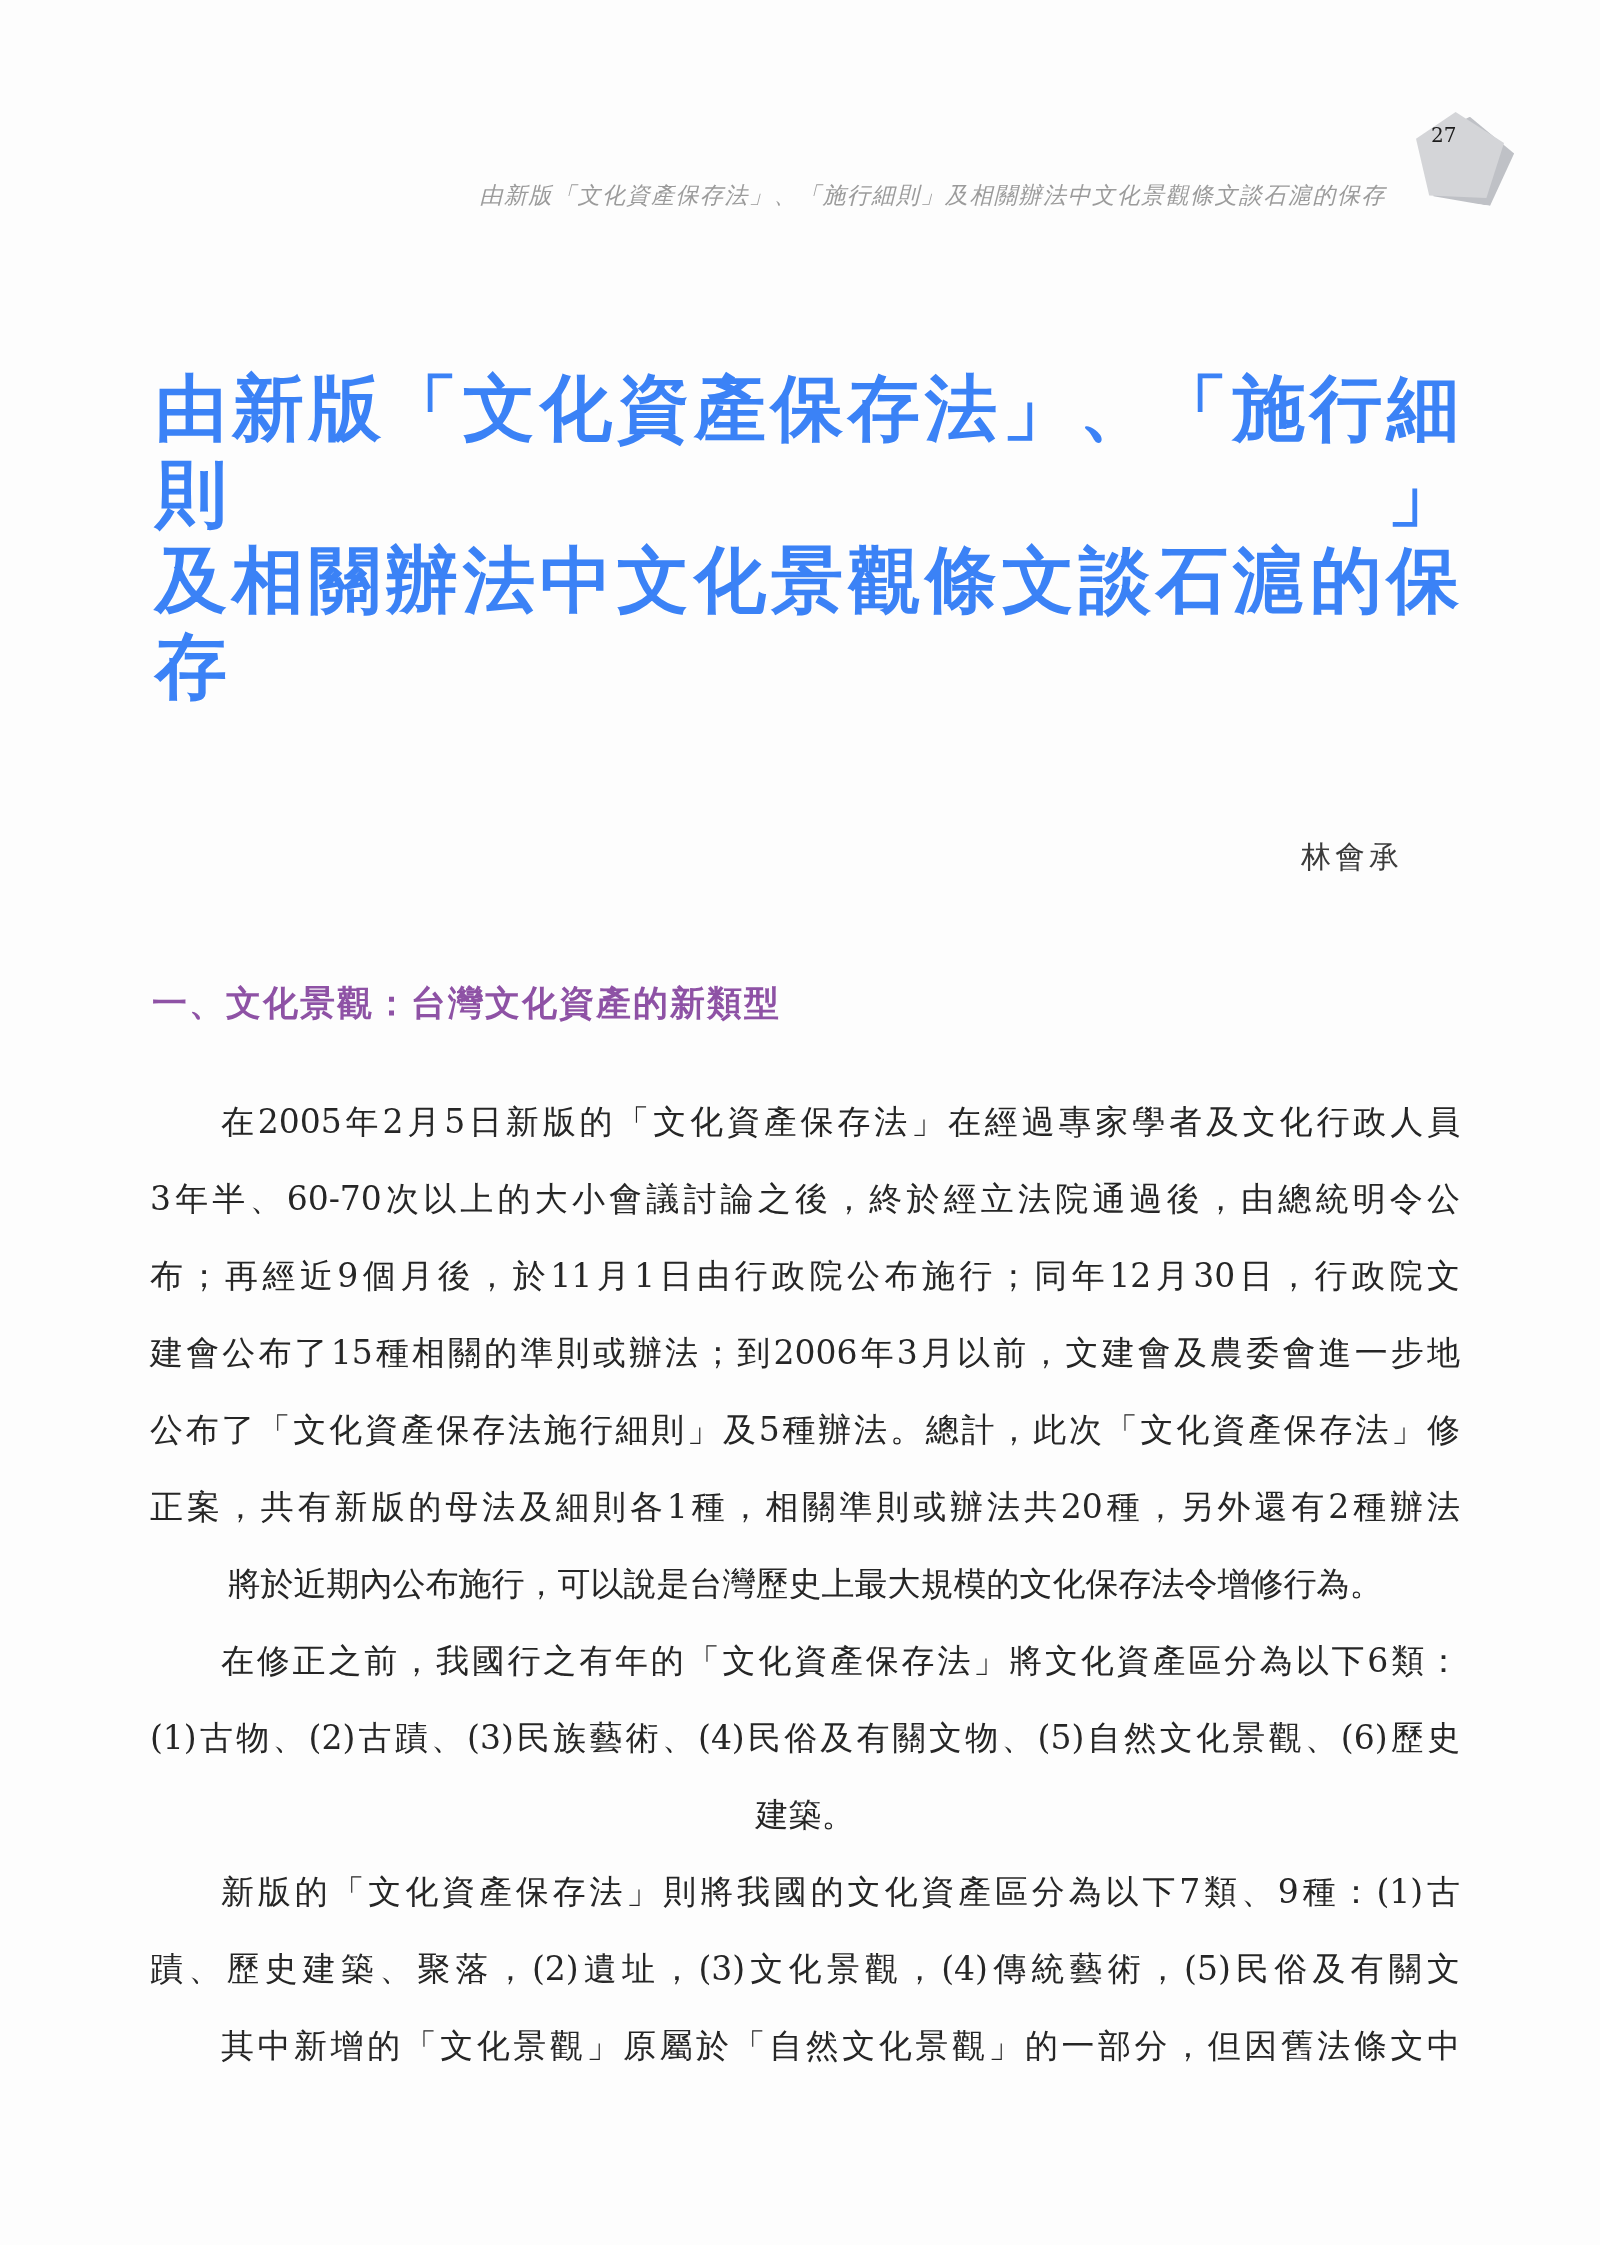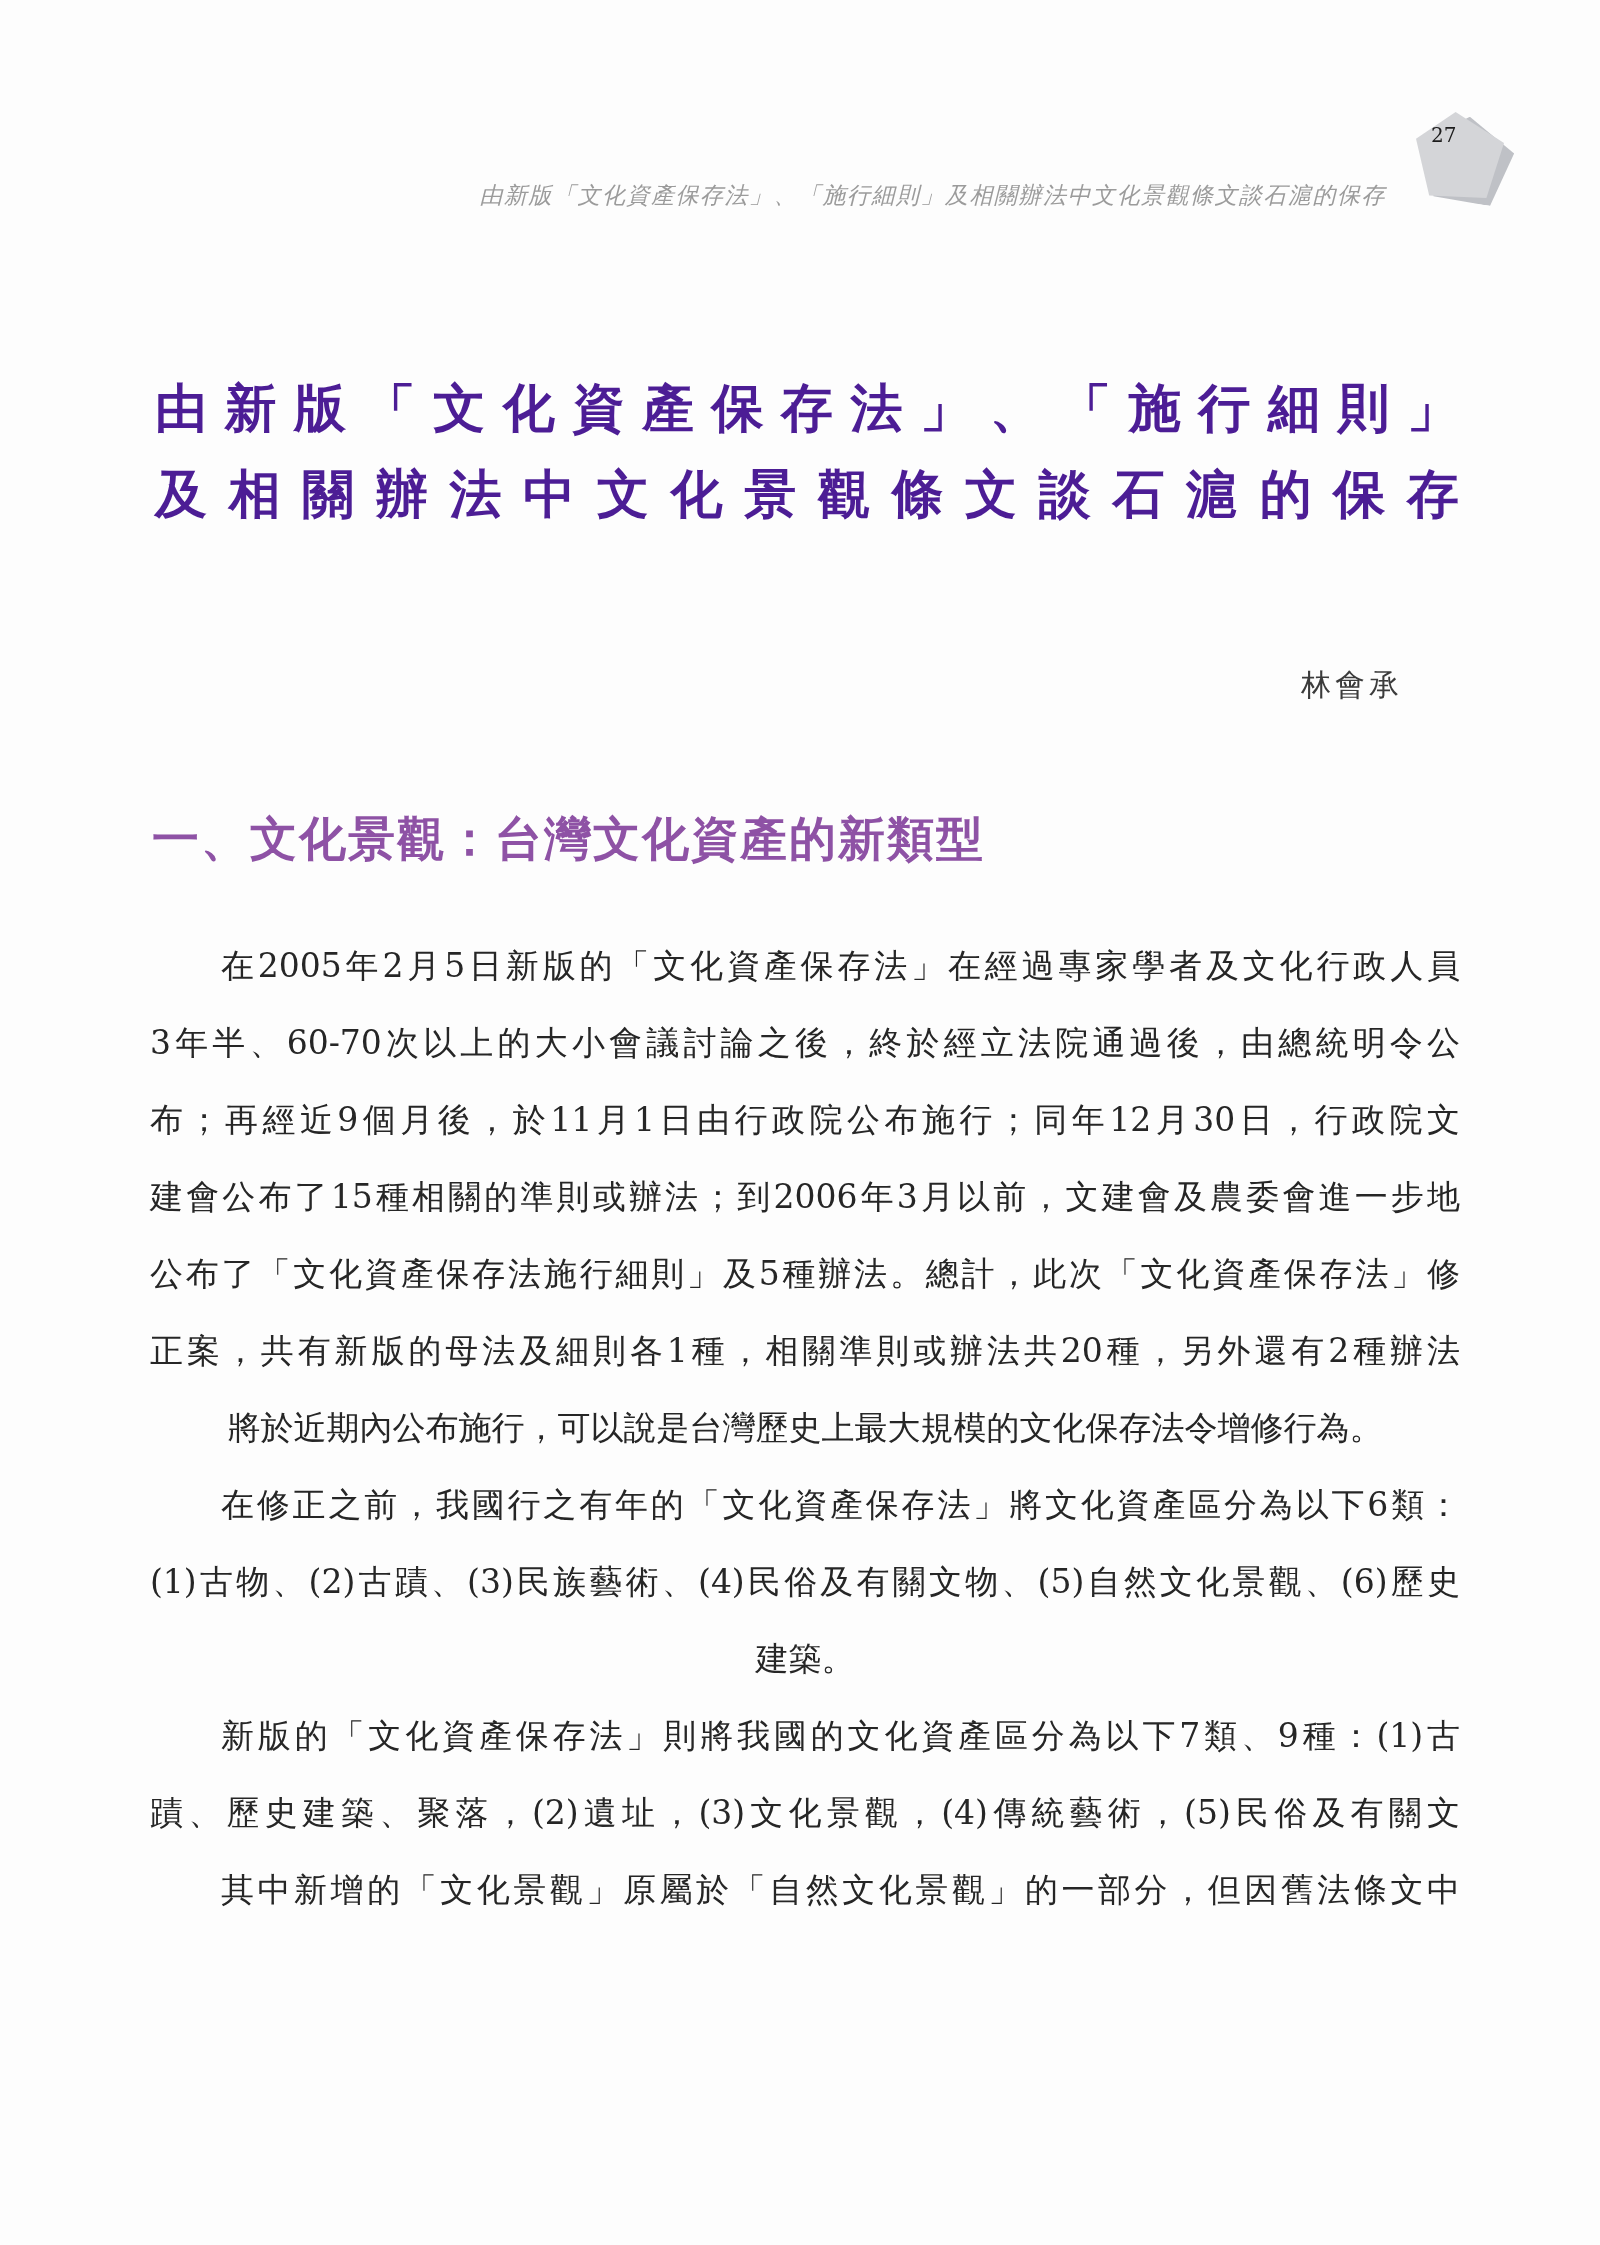--- a/index.html
+++ b/index.html
@@ -51,24 +51,24 @@
     top: 11px;
     left: 15px;
     font-size: 20px;
     color: #1c1c1c;
     font-family: "DejaVu Serif", serif;
   }
 
   
   .article-title {
     margin: 365px 140px 0 155px;
-    font-size: 52px;
+    font-size: 72px;
     font-weight: 700;
     line-height: 86px;
-    color: #4c1d95;
+    color: #3b82f6;
     letter-spacing: 1px;
   }
   .title-line {
     text-align: justify;
     text-align-last: justify;
     text-justify: inter-character;
   }
 
   
   .author {
@@ -76,21 +76,21 @@
     text-align: right;
     font-size: 30px;
     color: #3b3b3b;
     letter-spacing: 4px;
   }
 
   
   .section-heading {
     margin: 102px 140px 0 152px;
     font-family: "DejaVu Sans", sans-serif;
-    font-size: 47px;
+    font-size: 35px;
     font-weight: 600;
     letter-spacing: 2px;
     color: #8e52a5;
   }
 
   
   .body-text {
     margin: 56px 140px 0 150px;
     font-size: 33px;
     line-height: 77px;

